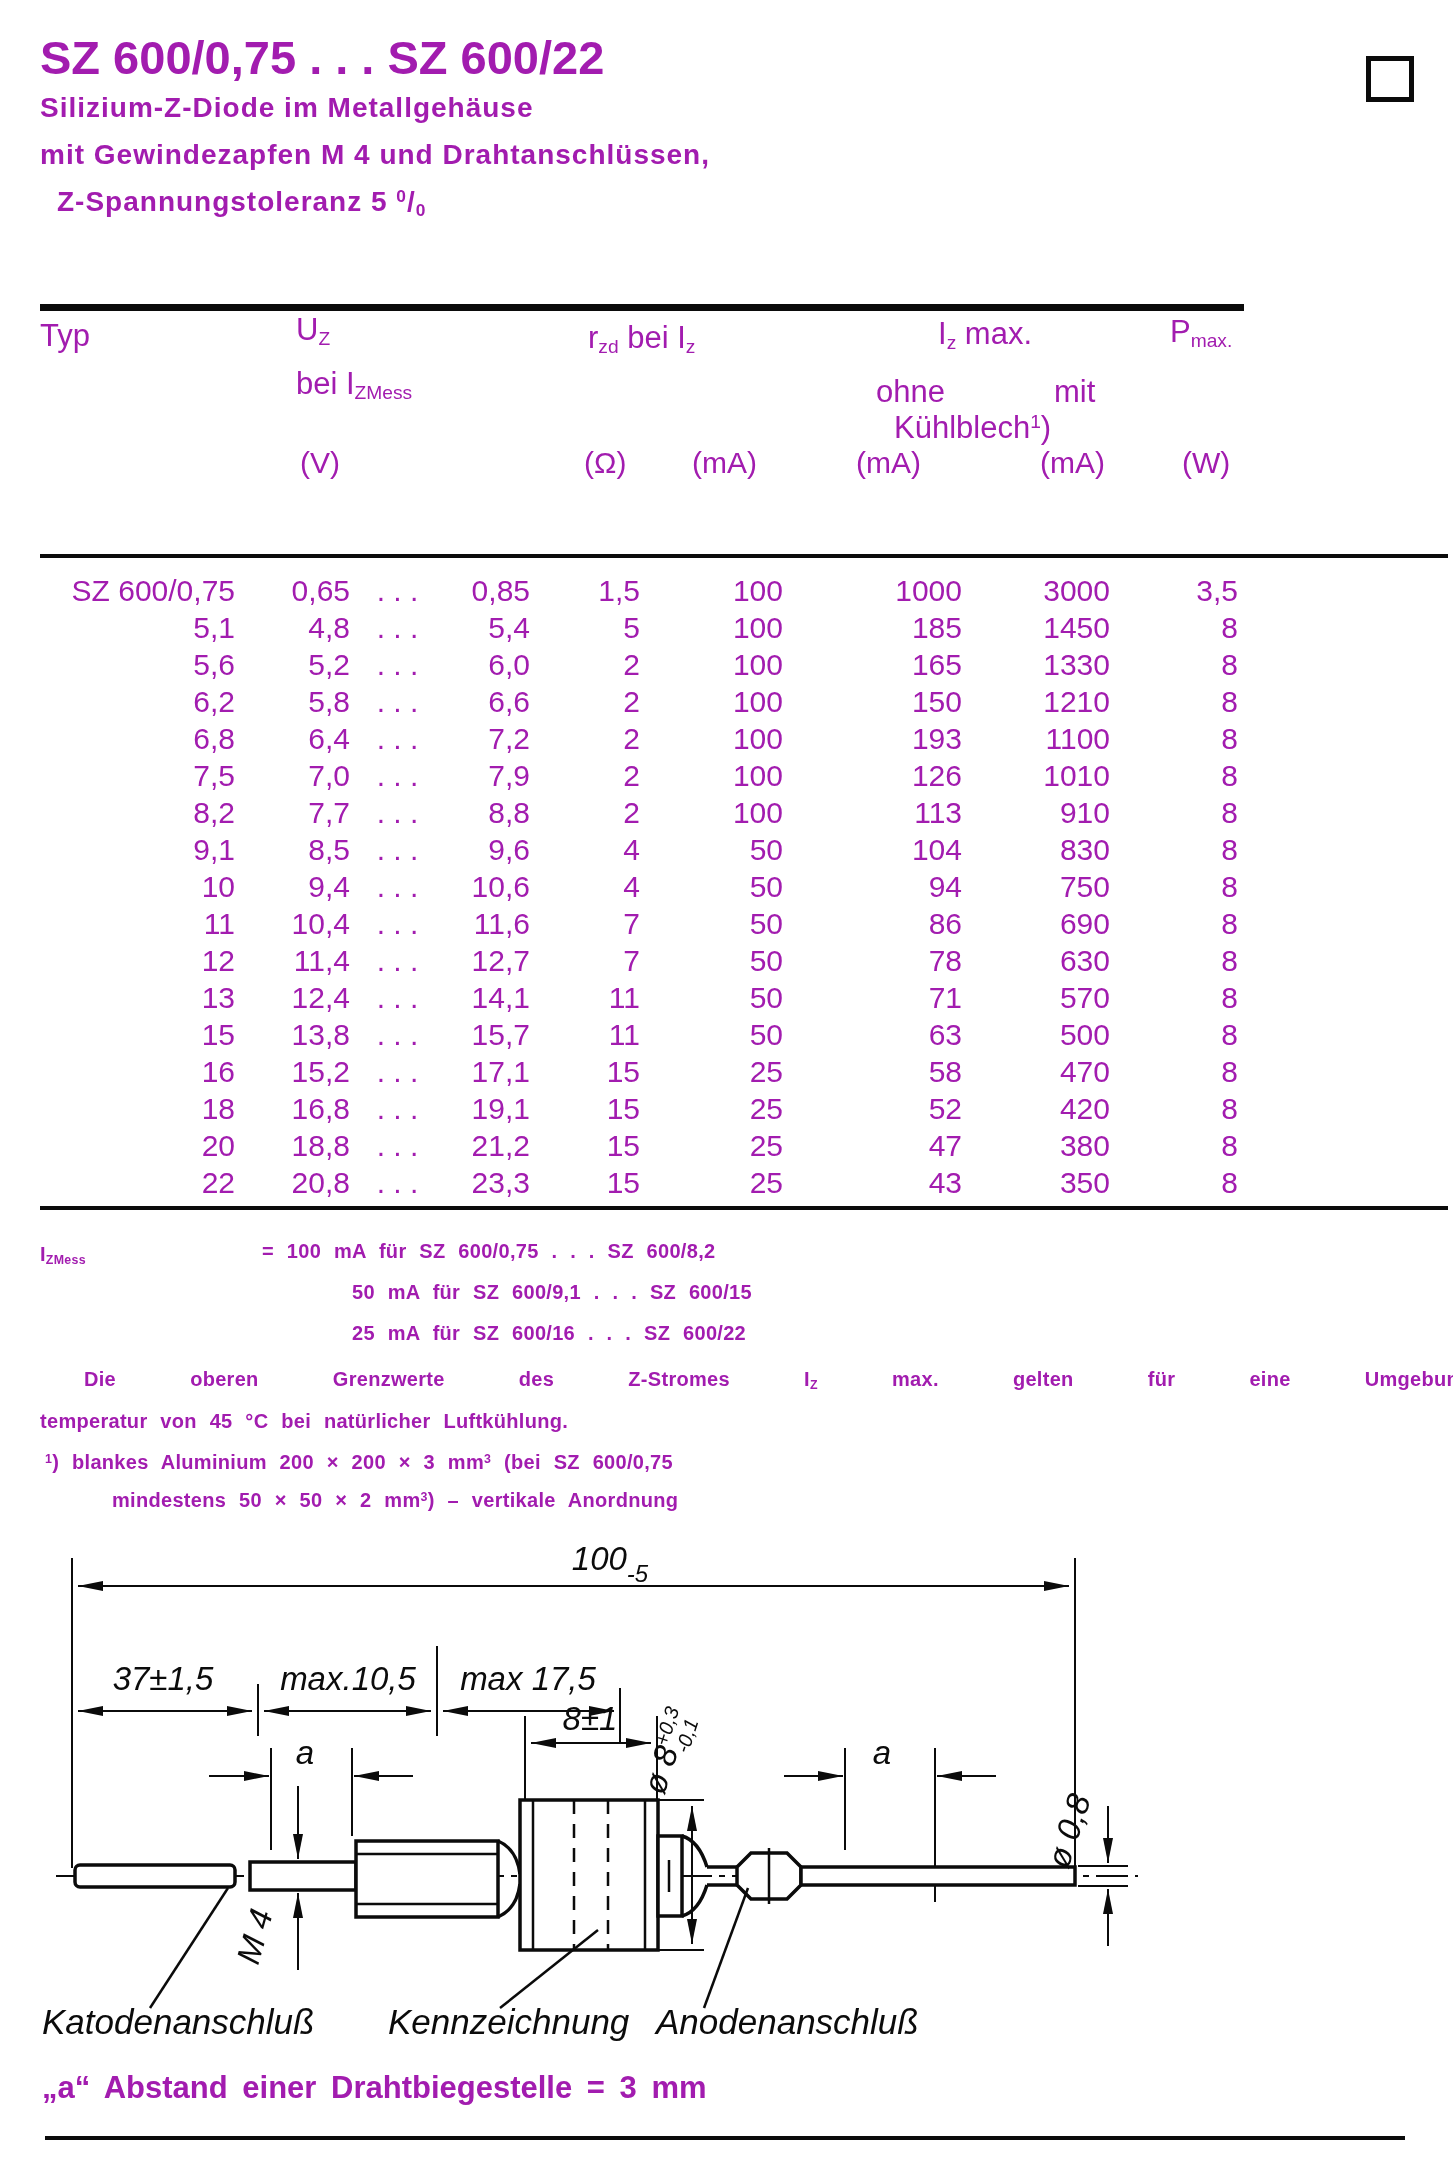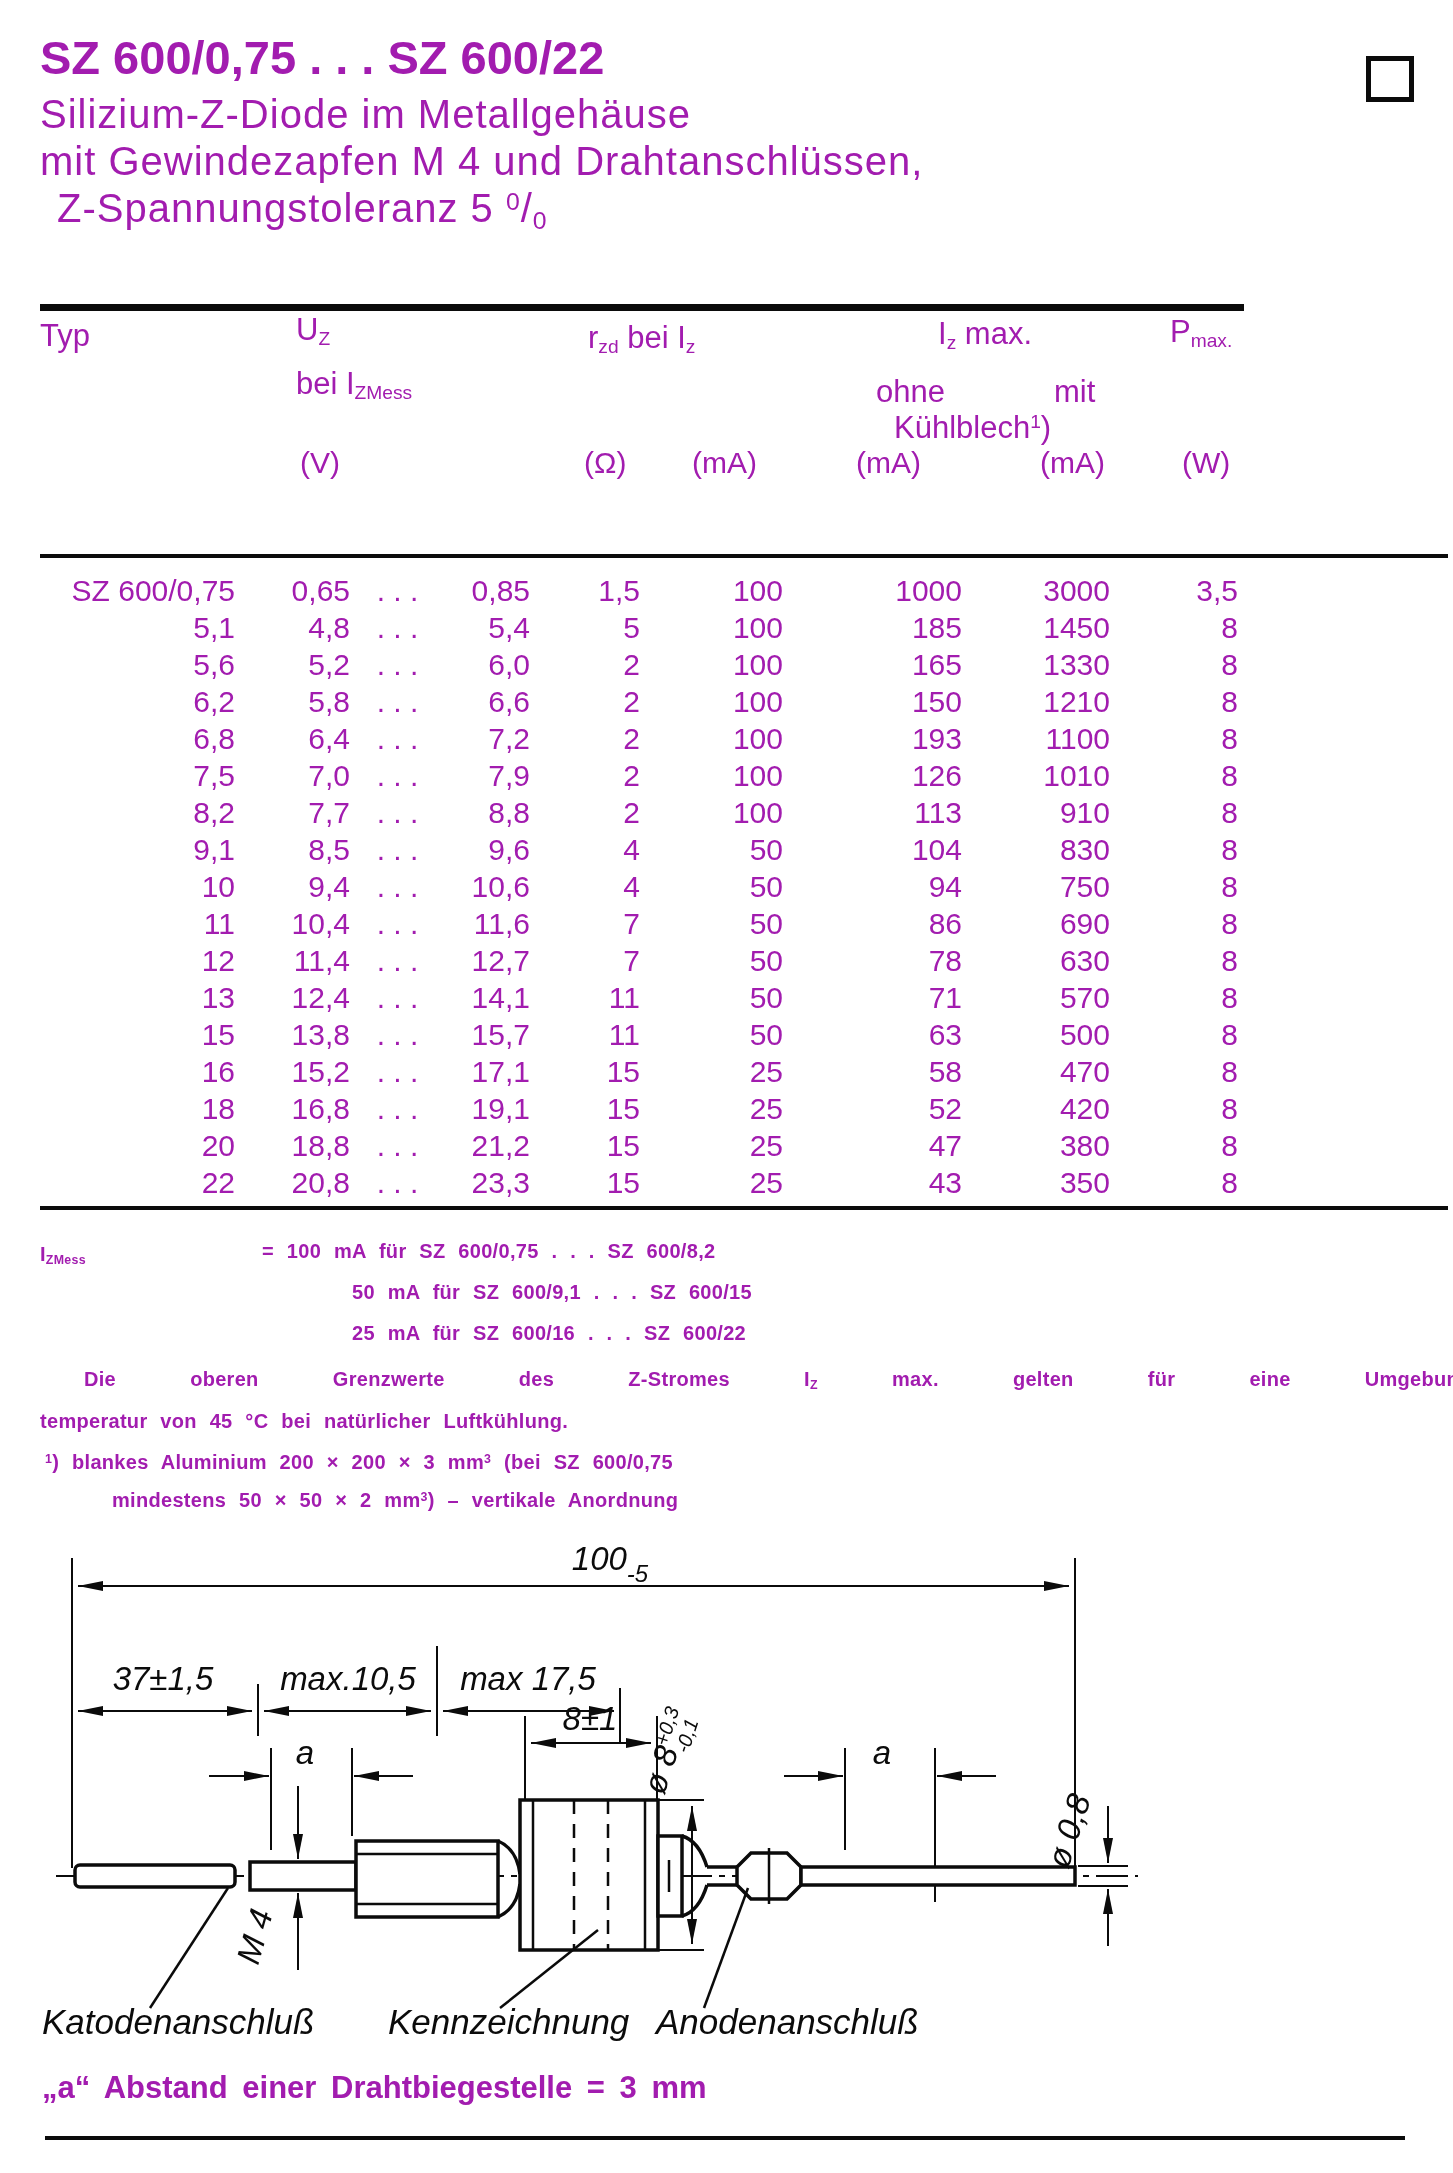--- a/index.html
+++ b/index.html
@@ -3,21 +3,21 @@
 <meta charset="utf-8">
 <style>
   html,body { margin:0; padding:0; background:#9a9a96; }
   .page {
     position:relative; width:1453px; height:2173px; background:#ffffff;
     margin:0 auto; overflow:hidden; color:#a21caf;
     font-family:"Liberation Sans","DejaVu Sans",sans-serif;
   }
   .abs { position:absolute; white-space:nowrap; }
   .title { font-size:47px; font-weight:800; letter-spacing:0px; }
-  .subtitle { font-size:40px; font-weight:400; letter-spacing:1px; }
+  .subtitle { font-size:28px; font-weight:700; letter-spacing:1px; }
   .corner-square { width:38px; height:36px; border:5px solid #0b0b0b; }
   .rule { position:absolute; background:#0b0b0b; }
   .h { font-size:31px; font-weight:500; }
   .u { font-size:30px; font-weight:500; }
   sub { font-size:62%; vertical-align:-0.28em; line-height:0; }
   sup { font-size:62%; vertical-align:0.5em; line-height:0; }
   .tbody {
     position:absolute; left:40px; top:572px;
     display:grid;
     grid-template-columns:195px 115px 95px 85px 110px 143px 179px 148px 128px;

